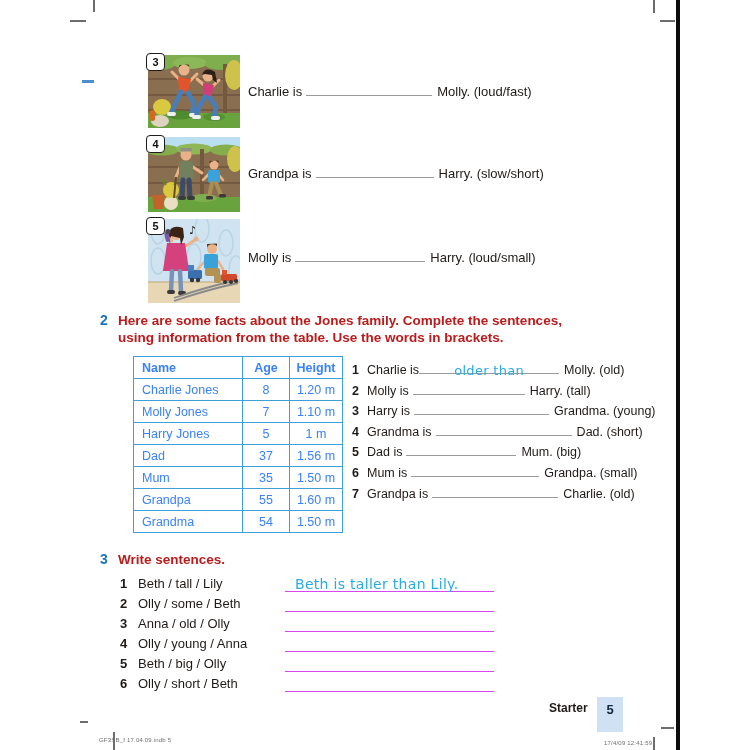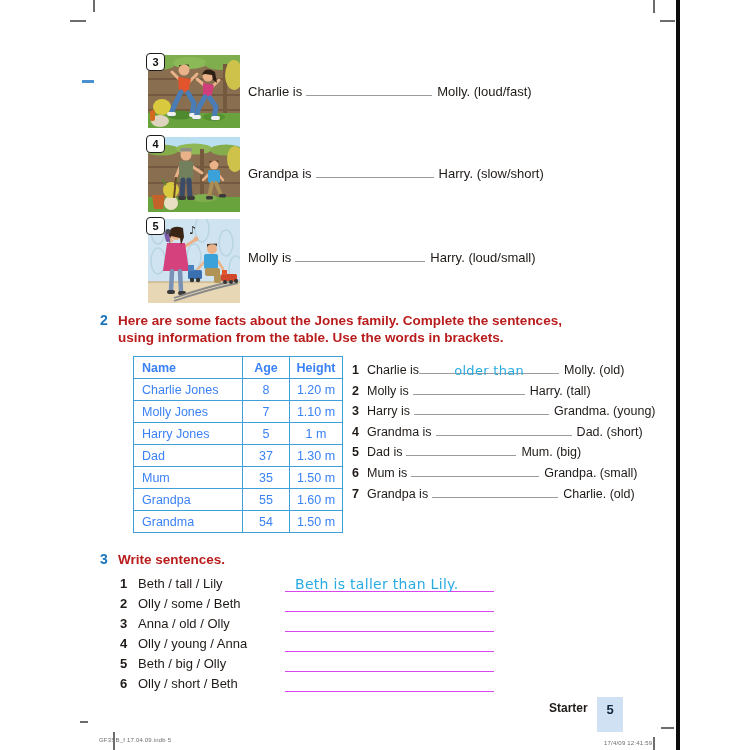--- a/index.html
+++ b/index.html
@@ -220,21 +220,21 @@
           <td class="c-h">1.10 m</td>
         </tr>
     <tr>
           <td class="c-name">Harry Jones</td>
           <td class="c-age">5</td>
           <td class="c-h">1 m</td>
         </tr>
     <tr>
           <td class="c-name">Dad</td>
           <td class="c-age">37</td>
-          <td class="c-h">1.30 m</td>
+          <td class="c-h">1.56 m</td>
         </tr>
     <tr>
           <td class="c-name">Mum</td>
           <td class="c-age">35</td>
           <td class="c-h">1.50 m</td>
         </tr>
     <tr>
           <td class="c-name">Grandpa</td>
           <td class="c-age">55</td>
           <td class="c-h">1.60 m</td>

